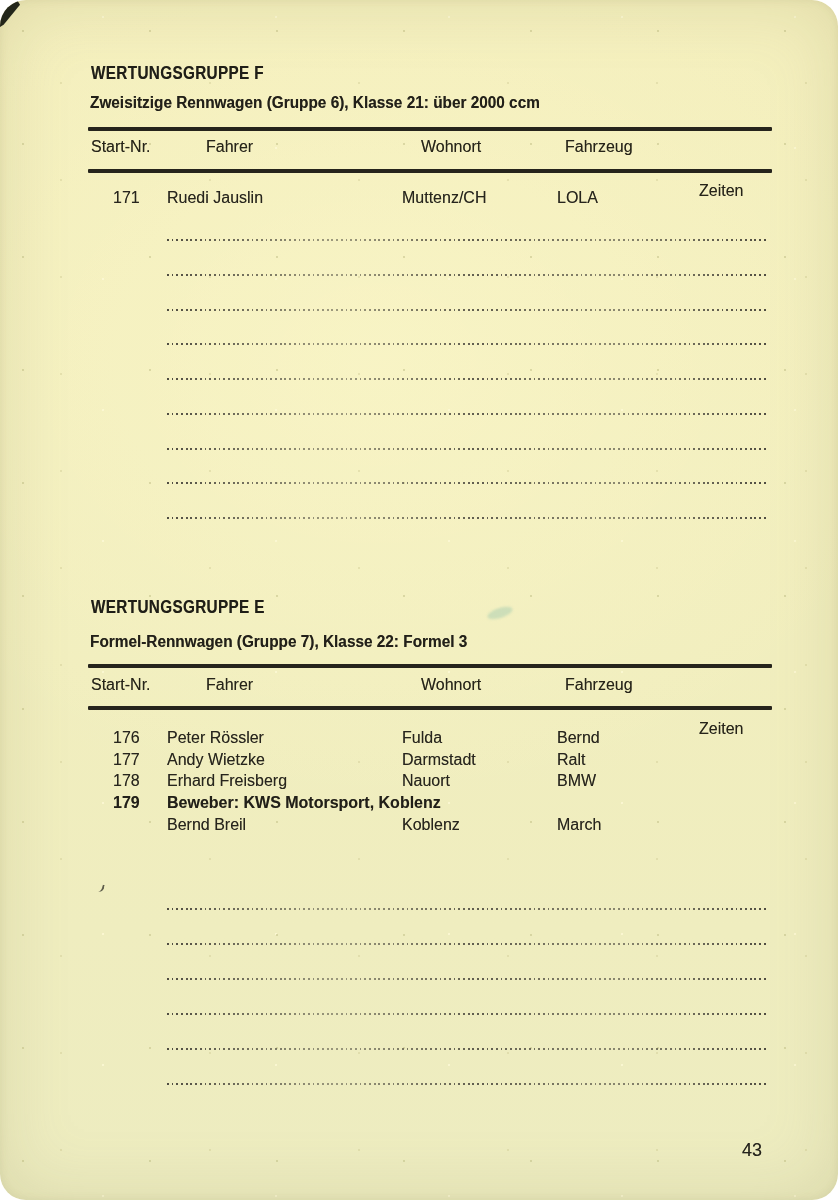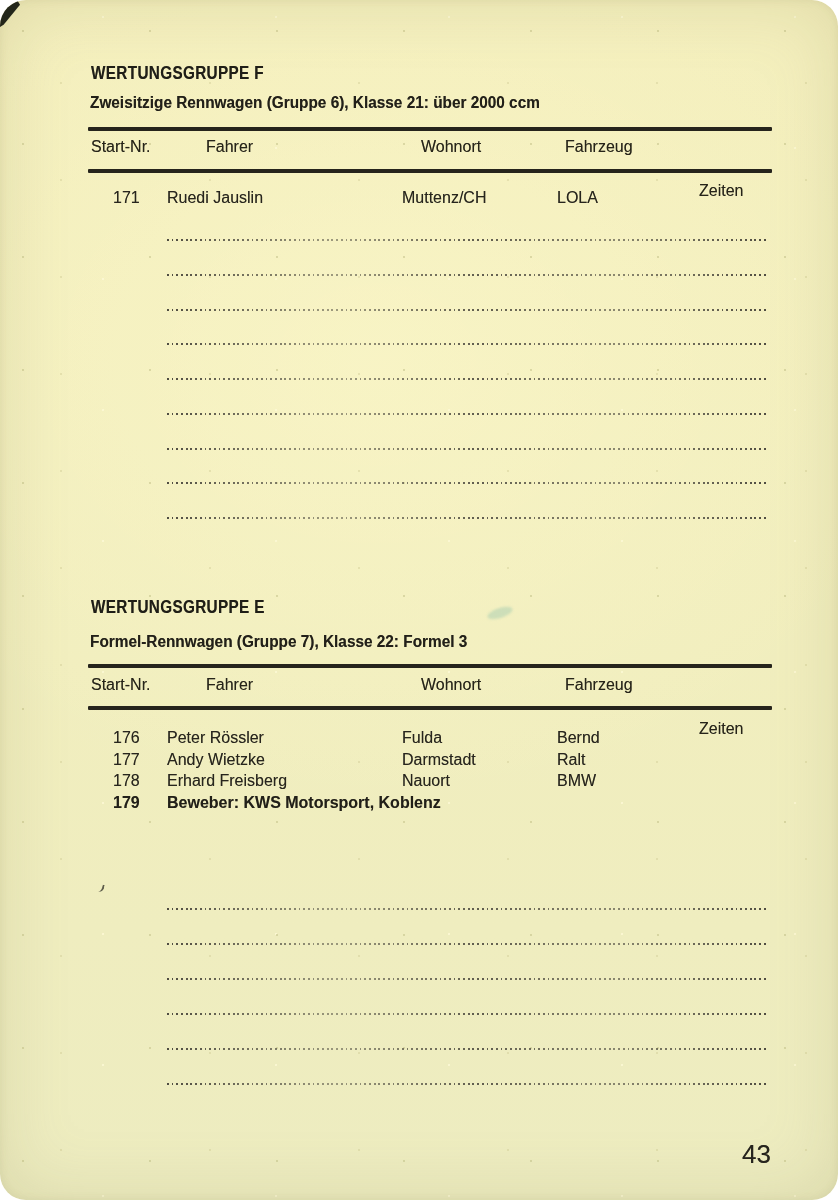--- a/index.html
+++ b/index.html
@@ -71,21 +71,21 @@
   #dots-host-0{top:239px;height:292px;}
   #dots-host-1{top:908px;height:180px;}
   .dotline{
     position:absolute;left:0;width:100%;height:2px;color:#46433a;
     background:repeating-linear-gradient(90deg, currentColor 0 1.8px, transparent 1.8px 4.7px);
     -webkit-mask-image:linear-gradient(90deg,rgba(0,0,0,.95),rgba(0,0,0,.5) 28%,rgba(0,0,0,.85) 52%,rgba(0,0,0,.6) 74%,rgba(0,0,0,.95));
     mask-image:linear-gradient(90deg,rgba(0,0,0,.95),rgba(0,0,0,.5) 28%,rgba(0,0,0,.85) 52%,rgba(0,0,0,.6) 74%,rgba(0,0,0,.95));
   }
   
   .page-number{
-    position:absolute;left:742px;top:1141px;font-size:26px;line-height:1;color:#26241d;
+    position:absolute;left:742px;top:1141px;font-size:18px;line-height:1;color:#26241d;
     text-shadow:0 0 .4px rgba(40,38,30,.5);
   }
 </style>
 </head>
 <body>
 
 <div class="page">
 
   <div class="corner-mark"></div>
   <div class="teal-smudge"></div>
@@ -158,20 +158,27 @@
     <span class="c-fahrzeug">BMW</span>
     <span class="c-zeiten"></span>
   </div>
   <div class="row er-3 bold">
     <span class="c-nr">179</span>
     <span class="c-fahrer">Beweber: KWS Motorsport, Koblenz</span>
     <span class="c-wohnort"></span>
     <span class="c-fahrzeug"></span>
     <span class="c-zeiten"></span>
   </div>
+  <div class="row er-4">
+    <span class="c-nr"></span>
+    <span class="c-fahrer">Bernd Breil</span>
+    <span class="c-wohnort">Koblenz</span>
+    <span class="c-fahrzeug">March</span>
+    <span class="c-zeiten"></span>
+  </div>
 
   <div class="dots-host" id="dots-host-1">
       <div class="dotline" style="top: 0px;"></div>
       <div class="dotline" style="top: 35px;"></div>
       <div class="dotline" style="top: 70px;"></div>
       <div class="dotline" style="top: 105px;"></div>
       <div class="dotline" style="top: 140px;"></div>
       <div class="dotline" style="top: 175px;"></div>
     </div>
 

